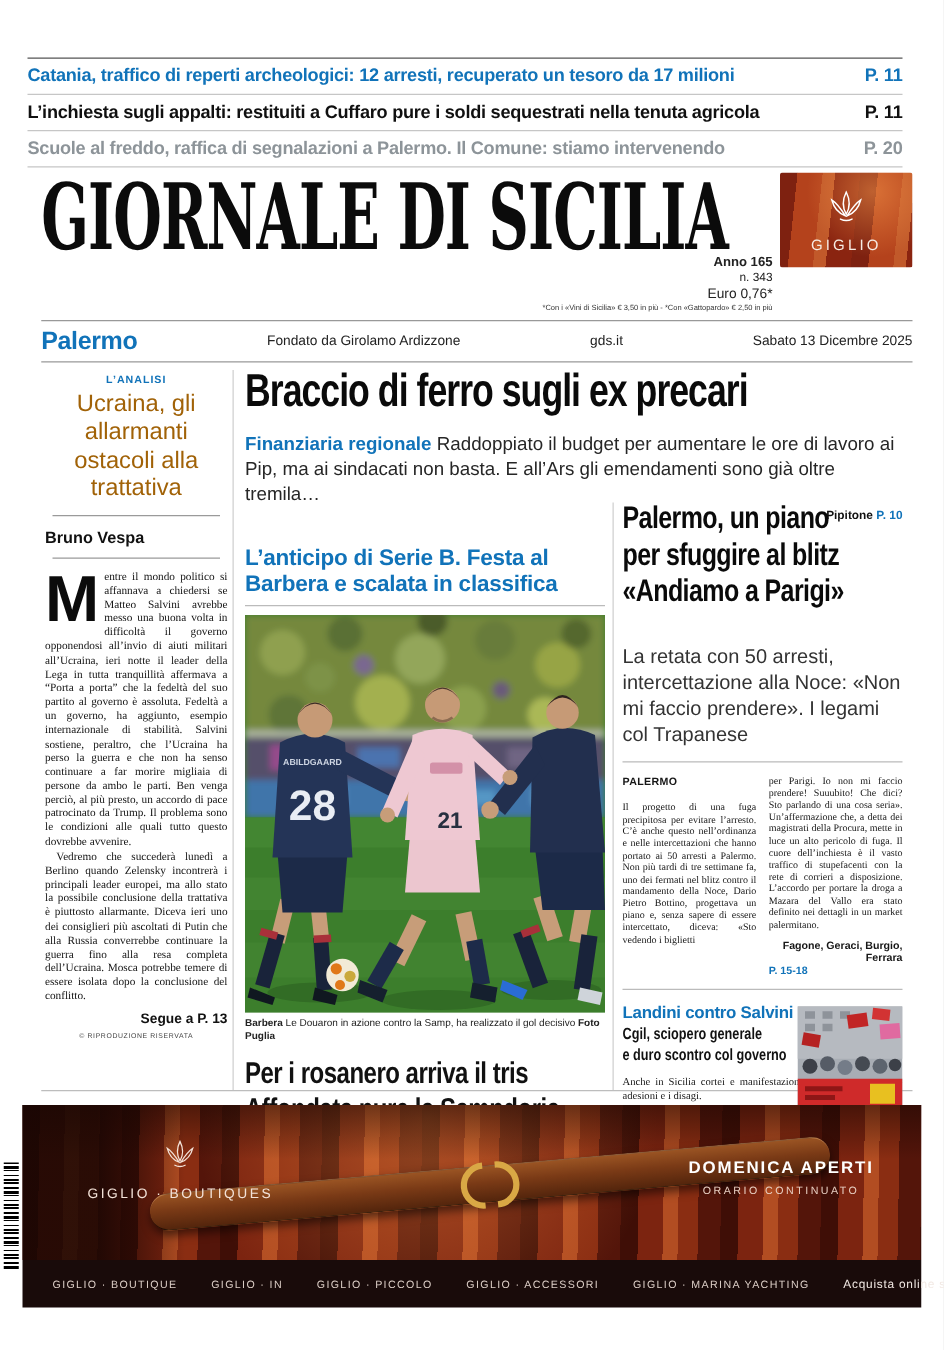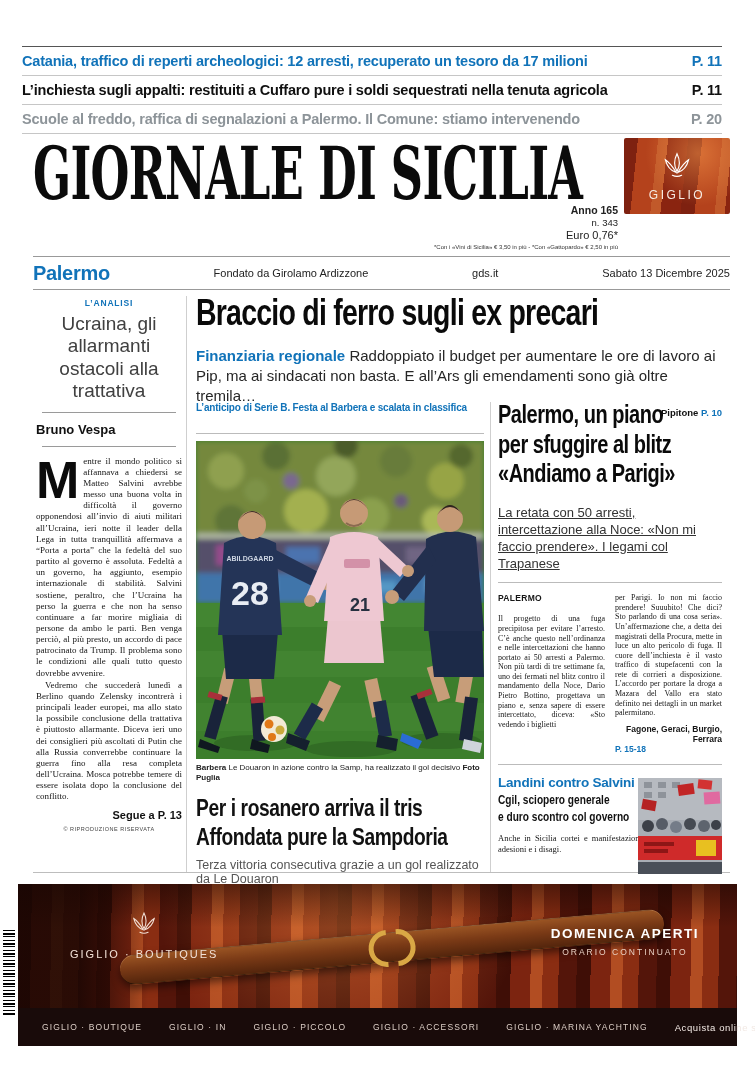--- a/index.html
+++ b/index.html
@@ -32,55 +32,55 @@
 
   
   .vline { position:absolute; width:1px; background:#cfcfcf; }
   .vl-left { left:186px; top:296px; height:576px; }
   .vl-mid  { left:490px; top:402px; height:470px; }
   .hl-bottom { position:absolute; left:33px; right:25px; top:872px; height:1px; background:#bdbdbd; }
 
   
   .col-left { position:absolute; left:36px; top:298px; width:146px; }
   .an-kicker { color:#1173b9; font-weight:bold; font-size:8.5px; letter-spacing:.8px; text-align:center; }
-  .an-head { font-weight:400; font-size:19px; line-height:1.18; text-align:center; color:#404040; margin-top:5px; }
+  .an-head { font-weight:400; font-size:19px; line-height:1.18; text-align:center; color:#a16207; margin-top:5px; }
   .rule { border-top:1px solid #9a9a9a; width:92%; margin:9px auto; }
   .an-byline { font-weight:bold; font-size:13px; }
   .an-body { font-family:"Liberation Serif", serif; font-size:9px; line-height:1.24; text-align:justify; margin-top:9px; color:#141414; }
   .dropcap { float:left; font-family:"Liberation Sans",sans-serif; font-weight:bold; font-size:52px; line-height:.82; margin:3px 4px 0 0; color:#0b0b0b; }
   .an-p2 { text-indent:9px; margin-top:1px; }
   .segue { text-align:right; font-weight:bold; font-size:11px; margin-top:7px; }
   .ripro { text-align:center; font-size:5.5px; letter-spacing:.5px; color:#444; margin-top:5px; }
 
   
   .lead { position:absolute; left:196px; top:294px; width:526px; }
   .cx { display:inline-block; transform-origin:left top; white-space:nowrap; }
   .lead-head { font-weight:bold; font-size:37px; letter-spacing:-1px; line-height:1; color:#0a0a0a; }
   .lead-head .cx { transform:scaleX(.77); }
   .lead-deck { margin-top:15px; font-size:15px; line-height:1.32; color:#262626; }
   .kword { color:#1173b9; font-weight:bold; }
   .byline { text-align:right; font-weight:bold; font-size:9.5px; margin-top:2px; color:#111; }
   .pref { color:#1173b9; font-weight:bold; }
 
   
   .col-sports { position:absolute; left:196px; top:402px; width:288px; }
-  .sp-kicker { color:#1173b9; font-weight:bold; font-size:10px; padding-bottom:20px; border-bottom:1px solid #bbb; margin-bottom:7px; letter-spacing:-0.2px; }
+  .sp-kicker { color:#1173b9; font-weight:bold; font-size:18px; padding-bottom:6px; border-bottom:1px solid #bbb; margin-bottom:7px; letter-spacing:-0.2px;margin-top:34px; }
   .photo-football { width:288px; height:318px; display:block; background:#3c7e2c; }
   .caption { font-size:8px; color:#222; margin-top:4px; line-height:1.3; }
   .caption b { font-weight:bold; }
   .sp-head { font-weight:bold; font-size:24px; line-height:1.22; margin-top:9px; letter-spacing:-0.5px; }
   .sp-head .cx { transform:scaleX(.8); display:block; }
   .sp-deck { font-size:12.5px; color:#555; margin-top:7px; }
   .sp-byline { text-align:right; font-weight:bold; font-size:9.5px; margin-top:5px; }
 
   
   .col-right { position:absolute; left:498px; top:400px; width:224px; }
   .rt-head { font-weight:bold; font-size:25px; line-height:1.18; letter-spacing:-0.6px; color:#0a0a0a; }
   .rt-head .cx { transform:scaleX(.8); display:block; }
-  .rt-deck { font-size:13px; line-height:1.32; color:#333; margin-top:15px;text-decoration:underline; }
+  .rt-deck { font-size:16px; line-height:1.32; color:#333; margin-top:26px; }
   .sep { border:none; border-top:1px solid #bbb; margin:10px 0; }
   .blitz-cols { display:flex; gap:10px; }
   .bcol { width:107px; font-family:"Liberation Serif", serif; font-size:8px; line-height:1.2; text-align:justify; color:#161616; }
   .palermo-label { font-family:"Liberation Sans",sans-serif; font-weight:bold; font-size:8.5px; margin-bottom:11px; letter-spacing:.3px; }
   .bz-byline { text-align:right; font-family:"Liberation Sans",sans-serif; font-weight:bold; font-size:8.5px; margin-top:6px; }
   .bz-page { text-align:left; font-family:"Liberation Sans",sans-serif; font-weight:bold; font-size:8.5px; color:#1173b9; }
   .news-block { position:relative; min-height:102px; }
   .news-photo { position:absolute; right:0; top:3px; width:84px; height:96px; display:block; }
   .nb-kicker { color:#1173b9; font-weight:bold; font-size:13.5px; letter-spacing:-0.2px; }
   .nb-head { font-weight:bold; font-size:13px; line-height:1.3; margin-top:2px; }

